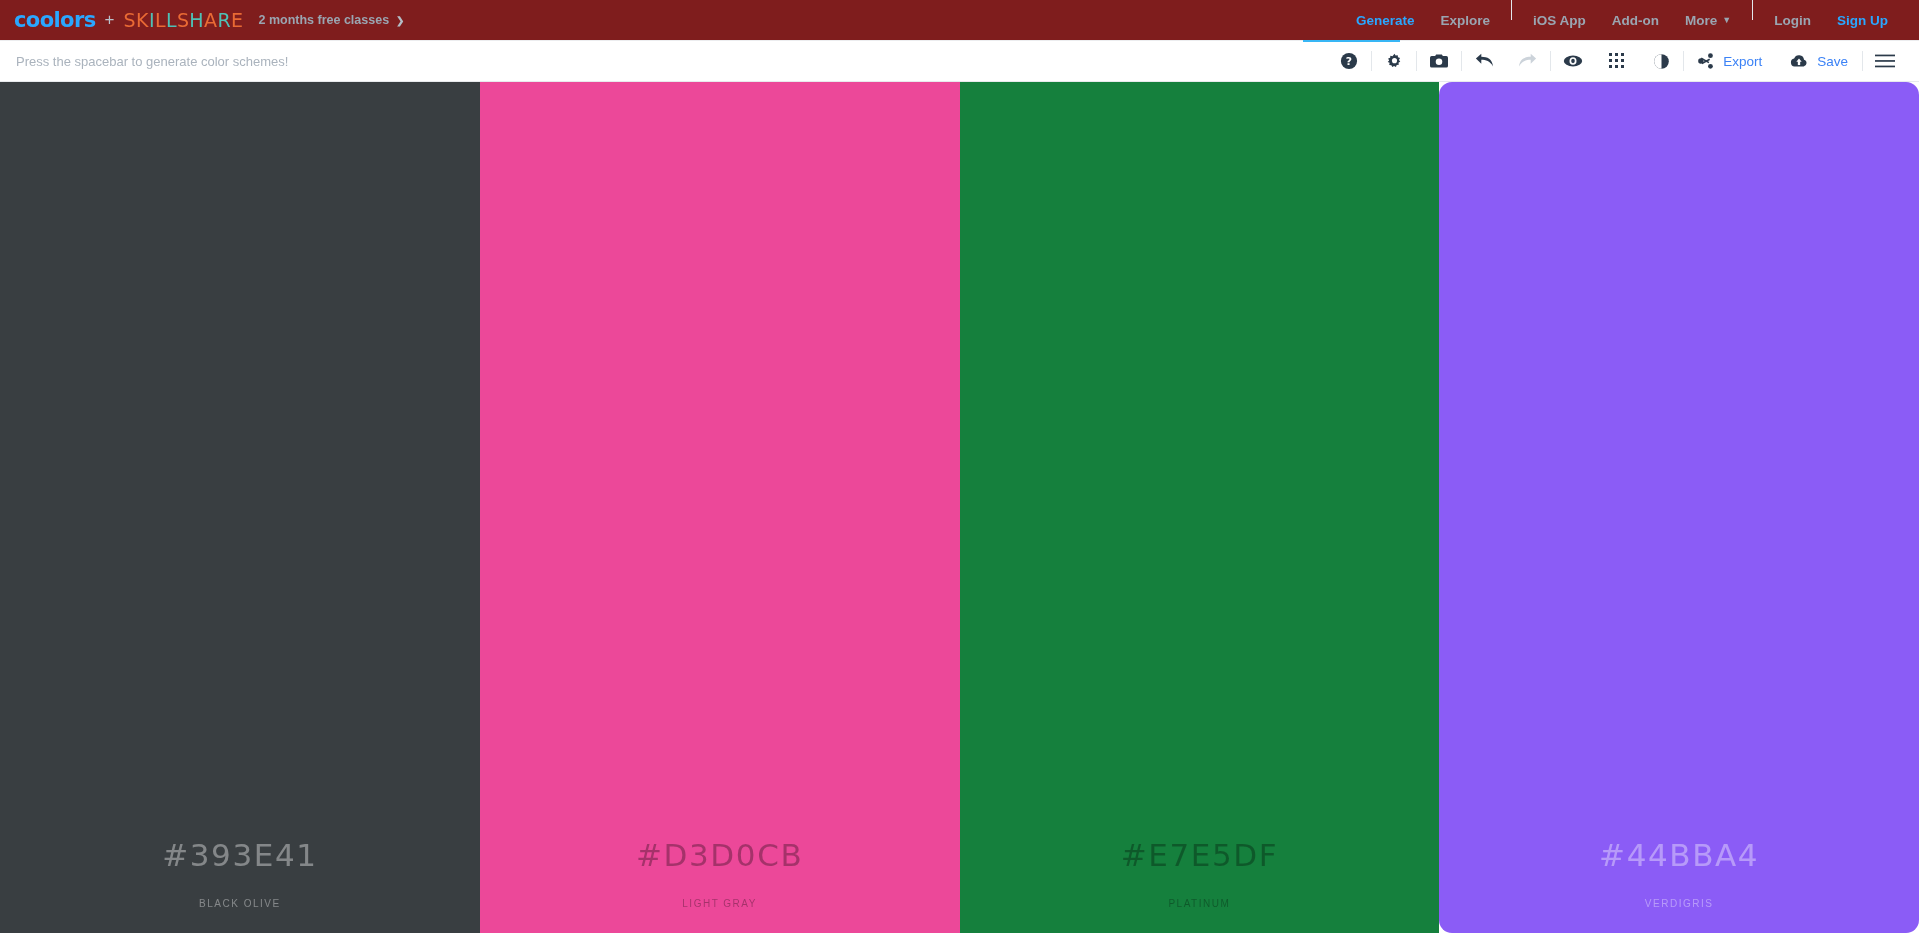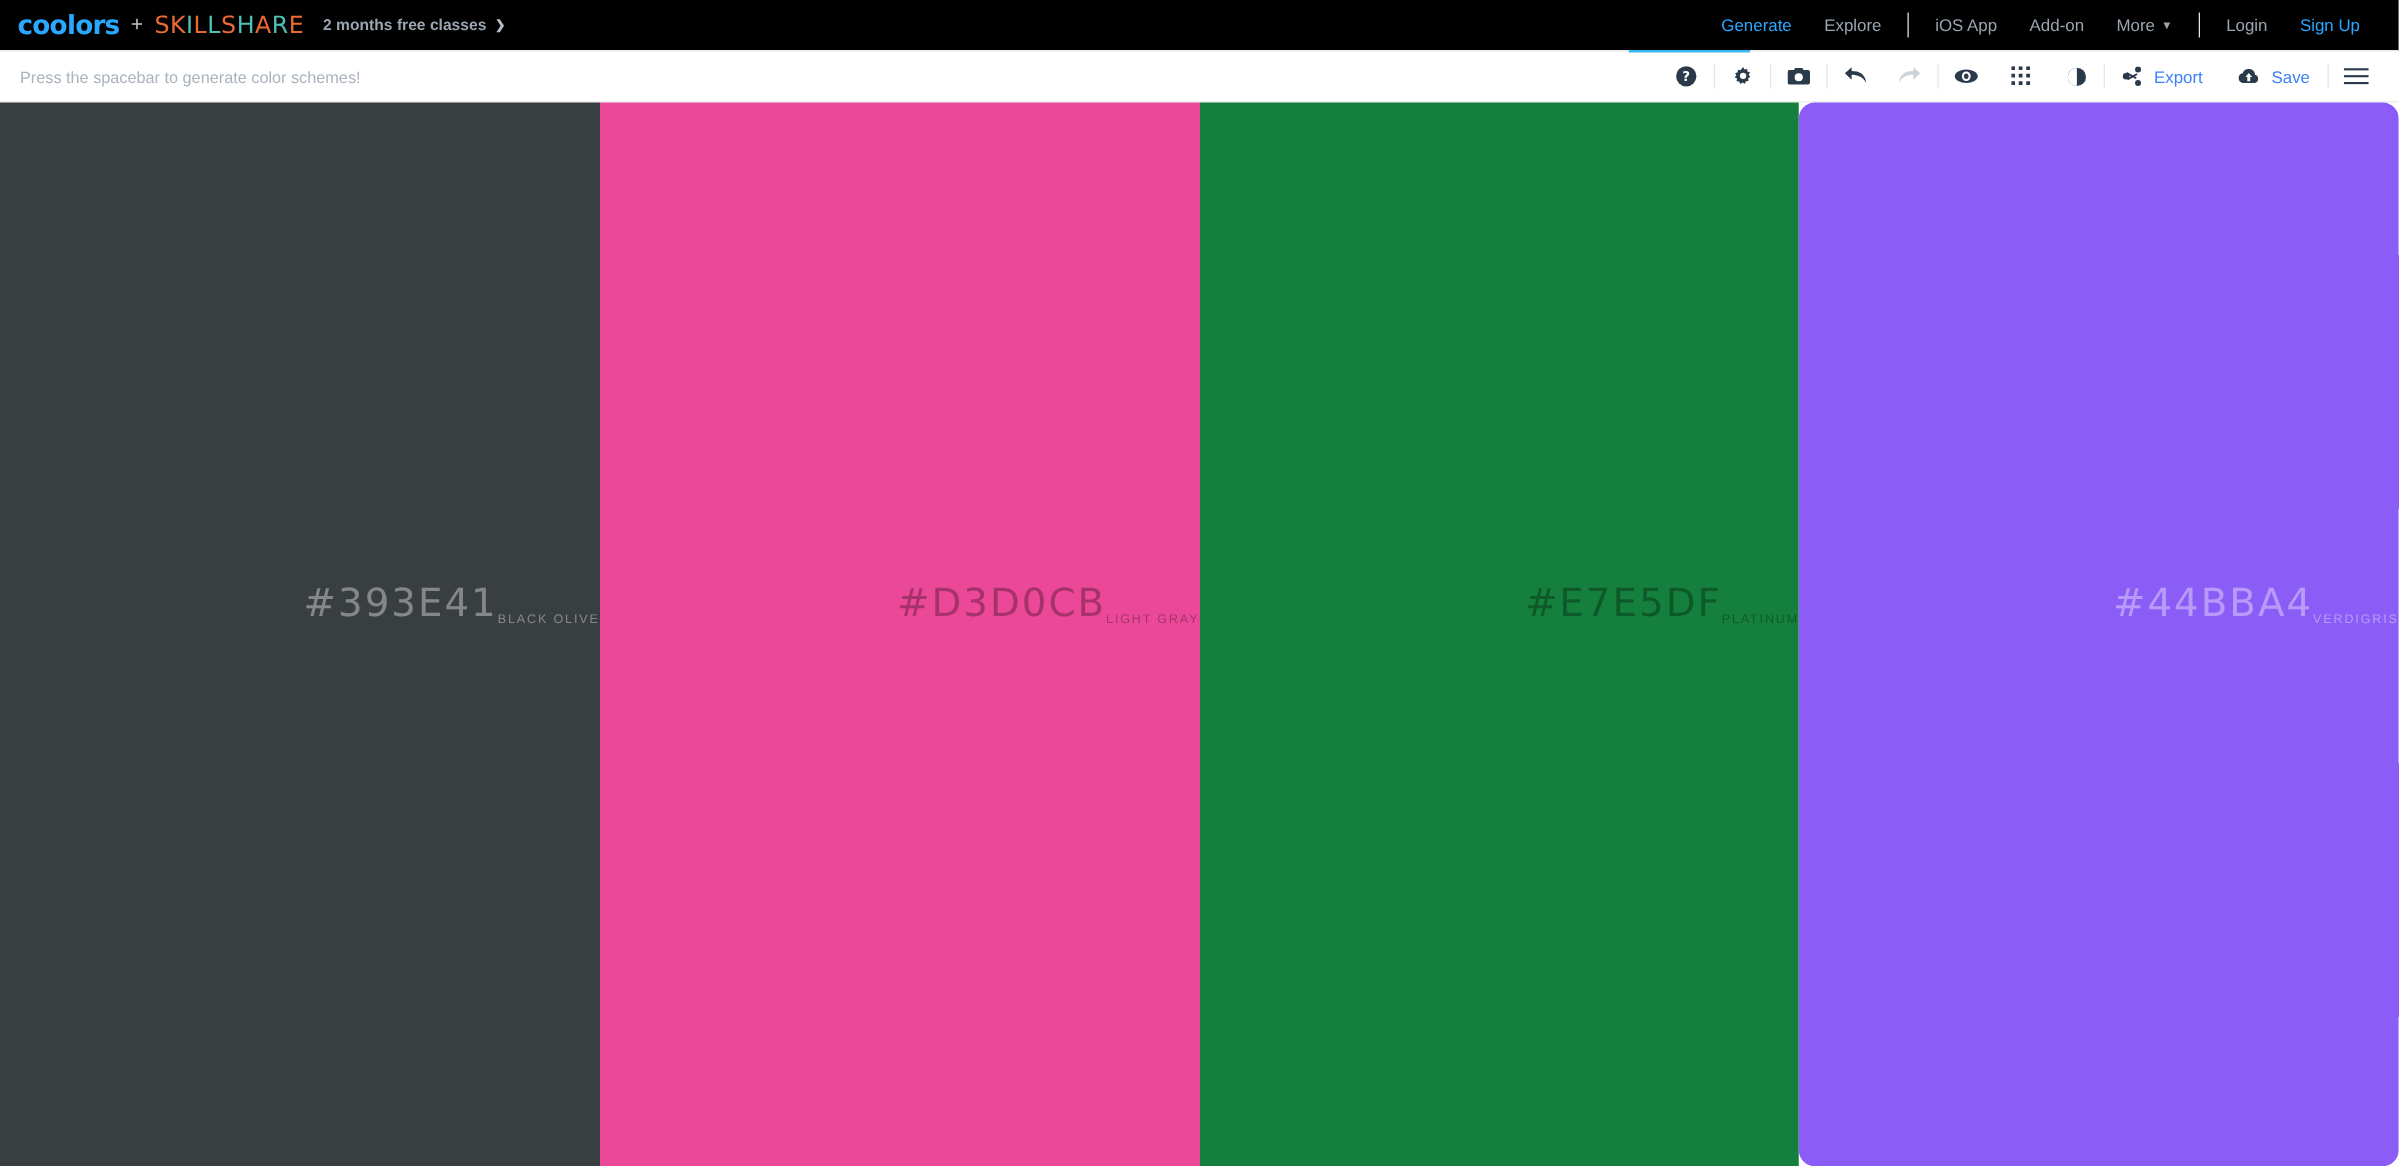--- a/index.html
+++ b/index.html
@@ -9,21 +9,21 @@
     background:#fff;
     -webkit-font-smoothing:antialiased;
   }
 
   
   #header {
     height:41px;
     display:flex;
     align-items:center;
     padding:0 18px 0 14px;
-    background:#000000;
+    background:#7f1d1d;
     border-bottom:1px solid #ecedef;
     position:relative;
   }
   #brand-group { display:flex; align-items:center; gap:9px; }
   #logo-coolors {
     font-size:21px;
     font-weight:bold;
     letter-spacing:-0.6px;
     color:#2aa7ff;
     font-family:"DejaVu Sans", sans-serif;
@@ -34,22 +34,23 @@
   #logo-skillshare span { display:inline-block; }
   #promo-text {
     font-size:12.5px; color:#9aa5b1; font-weight:bold;
     margin-left:6px; display:flex; align-items:center; gap:7px;
     cursor:pointer;
   }
   #promo-text .chev { font-size:10px; color:#b4bdc6; }
 
   #header-nav {
     margin-left:auto;
-    display:flex; align-items:center; gap:0;
+    display:flex; align-items:flex-start; gap:0;
     height:100%;
+    font-weight:bold;
   }
   .nav-link {
     font-size:13.5px;
     color:#9aa5b1;
     padding:0 13px;
     height:100%;
     display:flex; align-items:center;
     cursor:pointer;
     white-space:nowrap;
     position:relative;
@@ -94,21 +95,21 @@
   
   #palette {
     display:flex;
     height:851px;
     width:1919px;
   }
   .swatch {
     flex:1 1 0;
     position:relative;
     display:flex;
-    flex-direction:row;
+    flex-direction:column;
     align-items:center;
     justify-content:flex-end;
     padding-bottom:24px;
     cursor:pointer;
     overflow:hidden;
   }
   .swatch-hex {
     font-size:31px;
     letter-spacing:1.6px;
     font-weight:400;

